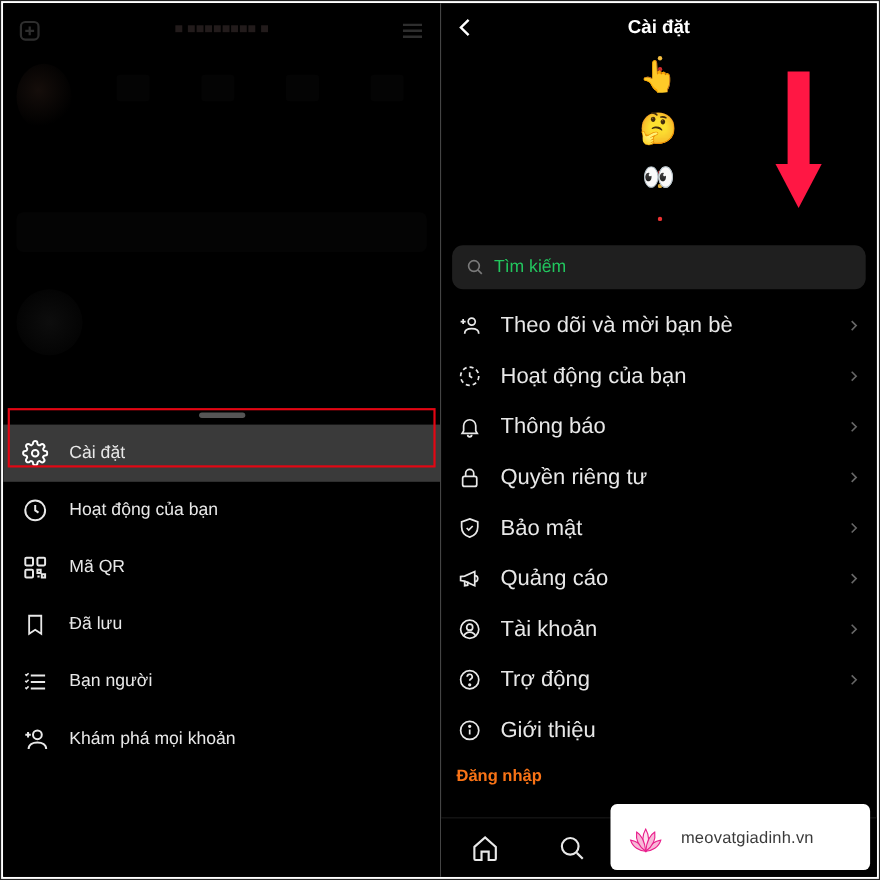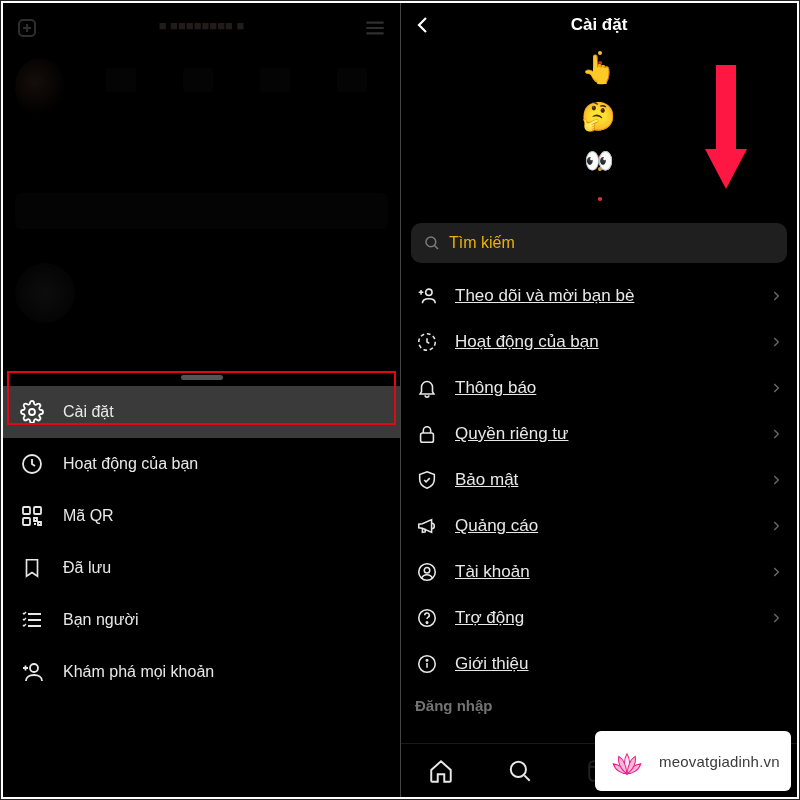--- a/index.html
+++ b/index.html
@@ -31,36 +31,36 @@
   
   .r-top { height: 44px; display: flex; align-items: center; justify-content: center; position: relative; }
   .r-back { position: absolute; left: 10px; top: 10px; }
   .r-title { color: #fff; font-size: 17px; font-weight: 600; }
   .emoji-stack { height: 170px; display: flex; flex-direction: column; align-items: center; justify-content: flex-start; gap: 14px; padding-top: 6px; position:relative; }
   .emoji-dots { position:absolute; top:0; bottom:0; left:50%; width:2px; }
   .emoji-dots span{ position:absolute; left:-1px; width:4px; height:4px; border-radius:50%; }
   .emoji { font-size: 28px; filter: drop-shadow(0 0 2px rgba(0,0,0,.5)); z-index:2; text-align:center;}
   .big-arrow { position: absolute; top: 60px; right: 46px; }
 
-  .search { margin: 6px 10px 10px; height: 40px; background: #1f1f1f; border-radius: 10px; display: flex; align-items: center; padding: 16px 12px; color: #eab308; font-size: 16px; }
+  .search { margin: 6px 10px 10px; height: 40px; background: #1f1f1f; border-radius: 10px; display: flex; align-items: center; padding: 16px 12px; color: #22c55e; font-size: 16px; }
   .search .mag { margin-right: 8px; }
 
   .list { }
-  .row { display: flex; align-items: center; height: 46px; padding: 0 14px; color: #e8e8e8; font-size: 17px; text-decoration: underline; }
+  .row { display: flex; align-items: center; height: 46px; padding: 0 14px; color: #e8e8e8; font-size: 20px; }
   .row .ic { width: 24px; height: 24px; margin-right: 16px; display:flex; align-items:center; justify-content:center; flex:0 0 24px;}
   .row .lbl { flex: 1; }
   .row .chev { color: #666; }
 
-  .section-head { color: #737373; font-size: 15px; font-weight: 700; padding: 10px 14px 4px; }
+  .section-head { color: #f97316; font-size: 15px; font-weight: 700; padding: 10px 14px 4px; }
 
   .r-tabbar { position: absolute; bottom: 0; left: 0; right: 0; height: 54px; display: flex; align-items: center; justify-content: space-around; border-top: 1px solid #1a1a1a; background:#000;}
   .r-tabbar .tab { width: 28px; height: 28px; display:flex; align-items:center; justify-content:center; }
 
   
-  .watermark { position: absolute; right: 6px; bottom: 6px; width: 196px; height: 60px; background: #fff; border-radius: 6px; display: flex; align-items: center; padding: 0 10px; gap: 10px; box-shadow: 0 0 4px rgba(0,0,0,.3);}
+  .watermark { position: absolute; right: 6px; bottom: 6px; width: 236px; height: 60px; background: #fff; border-radius: 6px; display: flex; align-items: center; padding: 0 10px; gap: 10px; box-shadow: 0 0 4px rgba(0,0,0,.3);}
   .wm-text { color: #3a3a3a; font-size: 15px; letter-spacing: .2px; }
   .lotus { width: 44px; height: 44px; }
 
   svg { display:block; }
 </style>
 </head>
 <body>
 
 <div class="frame">
 

